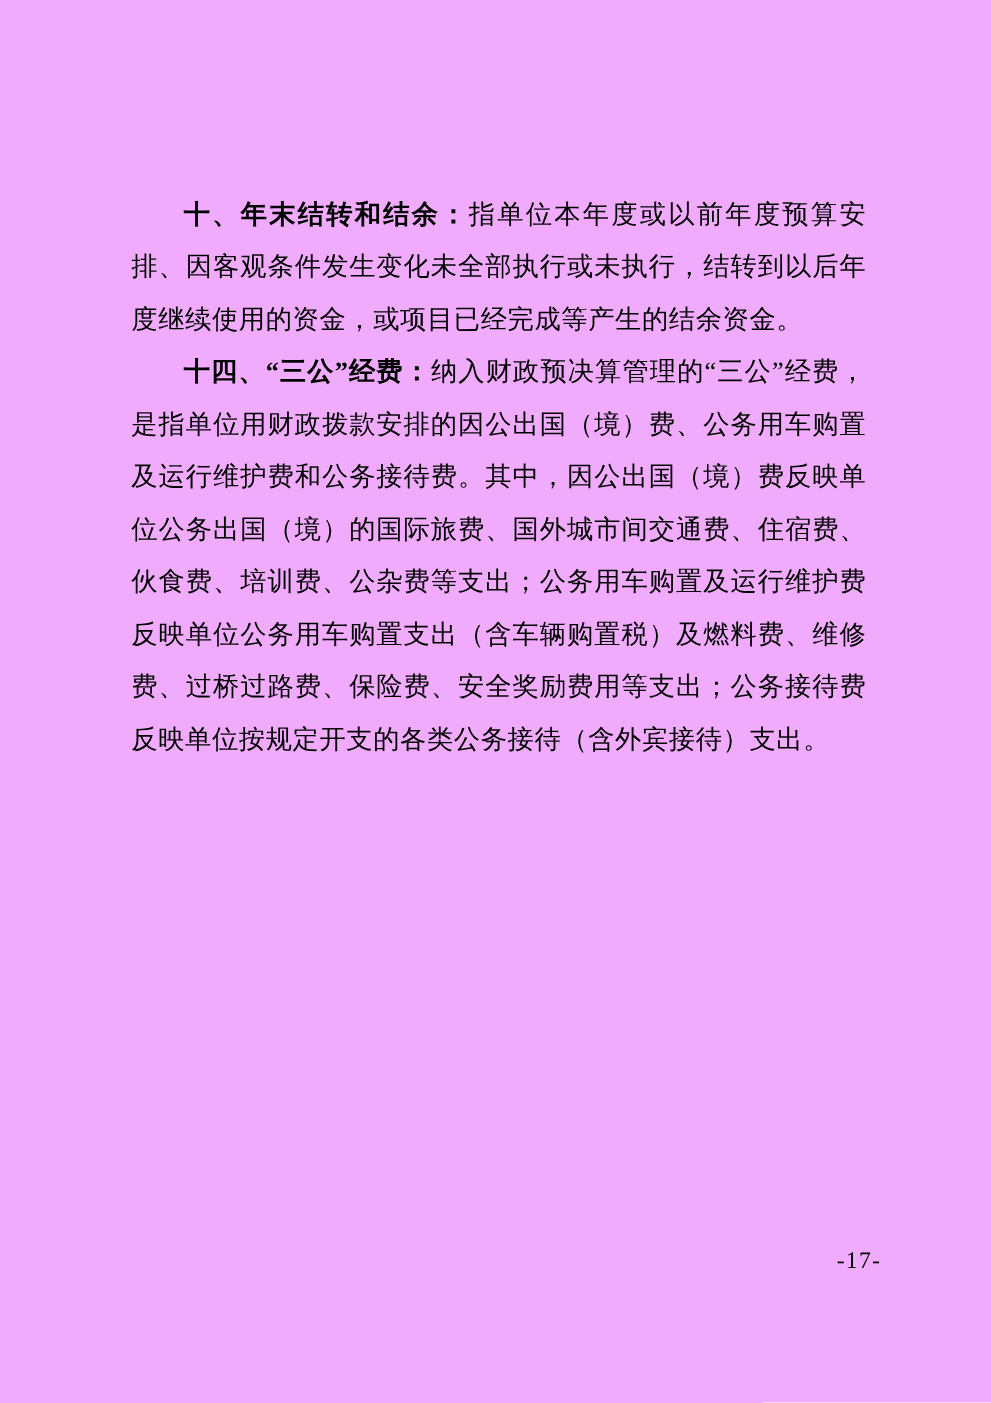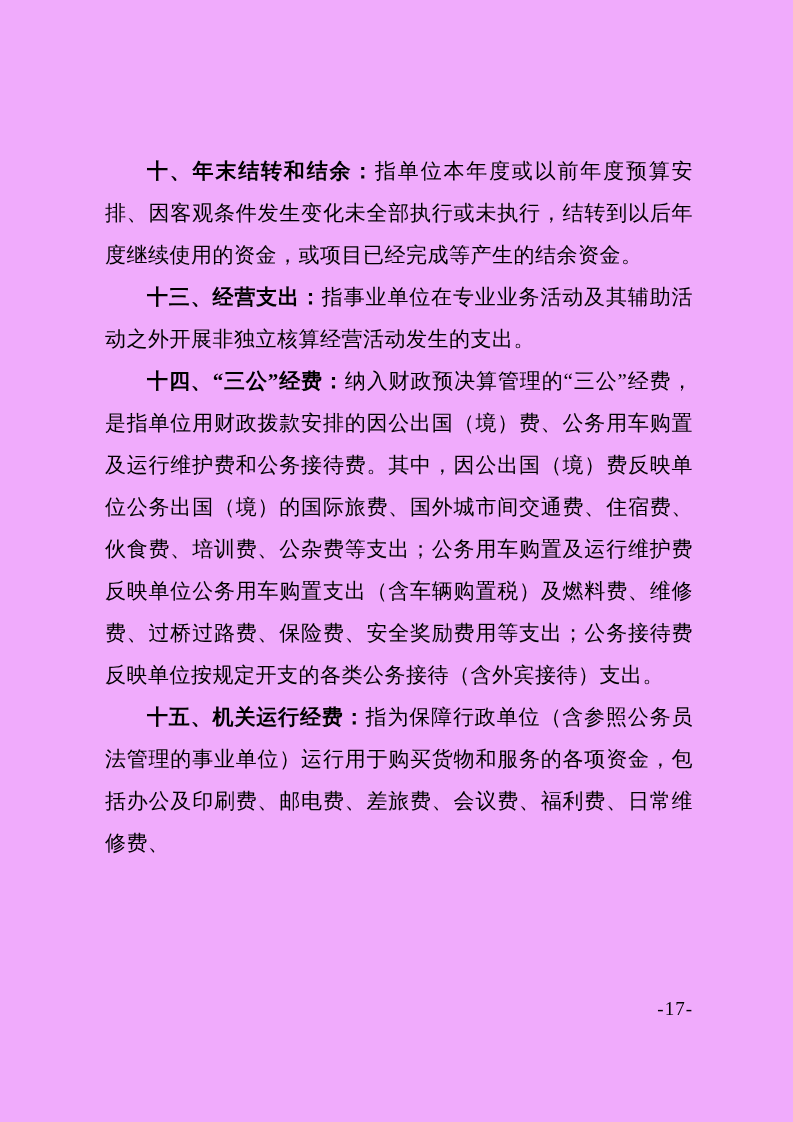--- a/index.html
+++ b/index.html
@@ -26,39 +26,37 @@
     text-align: justify;
     text-indent: 2em;
     letter-spacing: 0.5px;
     word-break: break-all;
   }
   .doc-body p.para .lead {
     font-weight: bold;
   }
   .page-number {
     position: absolute;
-    right: 100px;
+    right: 88px;
     bottom: 102px;
     font-size: 19px;
     letter-spacing: 1px;
     color: #000000;
   }
 </style>
 </head>
 <body>
 
 <div class="page">
   <div class="doc-body">
 
     <p class="para"><span class="lead">十、年末结转和结余：</span><span>指单位本年度或以前年度预算安排、因客观条件发生变化未全部执行或未执行，结转到以后年度继续使用的资金，或项目已经完成等产生的结余资金。</span></p>
 
 
 
-    <p class="para"><span class="lead">十三、经营支出：</span><span>指事业单位在专业业务活动及其辅助活动之外开展非独立核算经营活动发生的支出。</span></p>
 
     <p class="para"><span class="lead">十四、“三公”经费：</span><span>纳入财政预决算管理的“三公”经费，是指单位用财政拨款安排的因公出国（境）费、公务用车购置及运行维护费和公务接待费。其中，因公出国（境）费反映单位公务出国（境）的国际旅费、国外城市间交通费、住宿费、伙食费、培训费、公杂费等支出；公务用车购置及运行维护费反映单位公务用车购置支出（含车辆购置税）及燃料费、维修费、过桥过路费、保险费、安全奖励费用等支出；公务接待费反映单位按规定开支的各类公务接待（含外宾接待）支出。</span></p>
 
-    <p class="para"><span class="lead">十五、机关运行经费：</span><span>指为保障行政单位（含参照公务员法管理的事业单位）运行用于购买货物和服务的各项资金，包括办公及印刷费、邮电费、差旅费、会议费、福利费、日常维修费、</span></p>
 
   </div>
 
   <div class="page-number">-17-</div>
 </div>
 
 </body></html>

